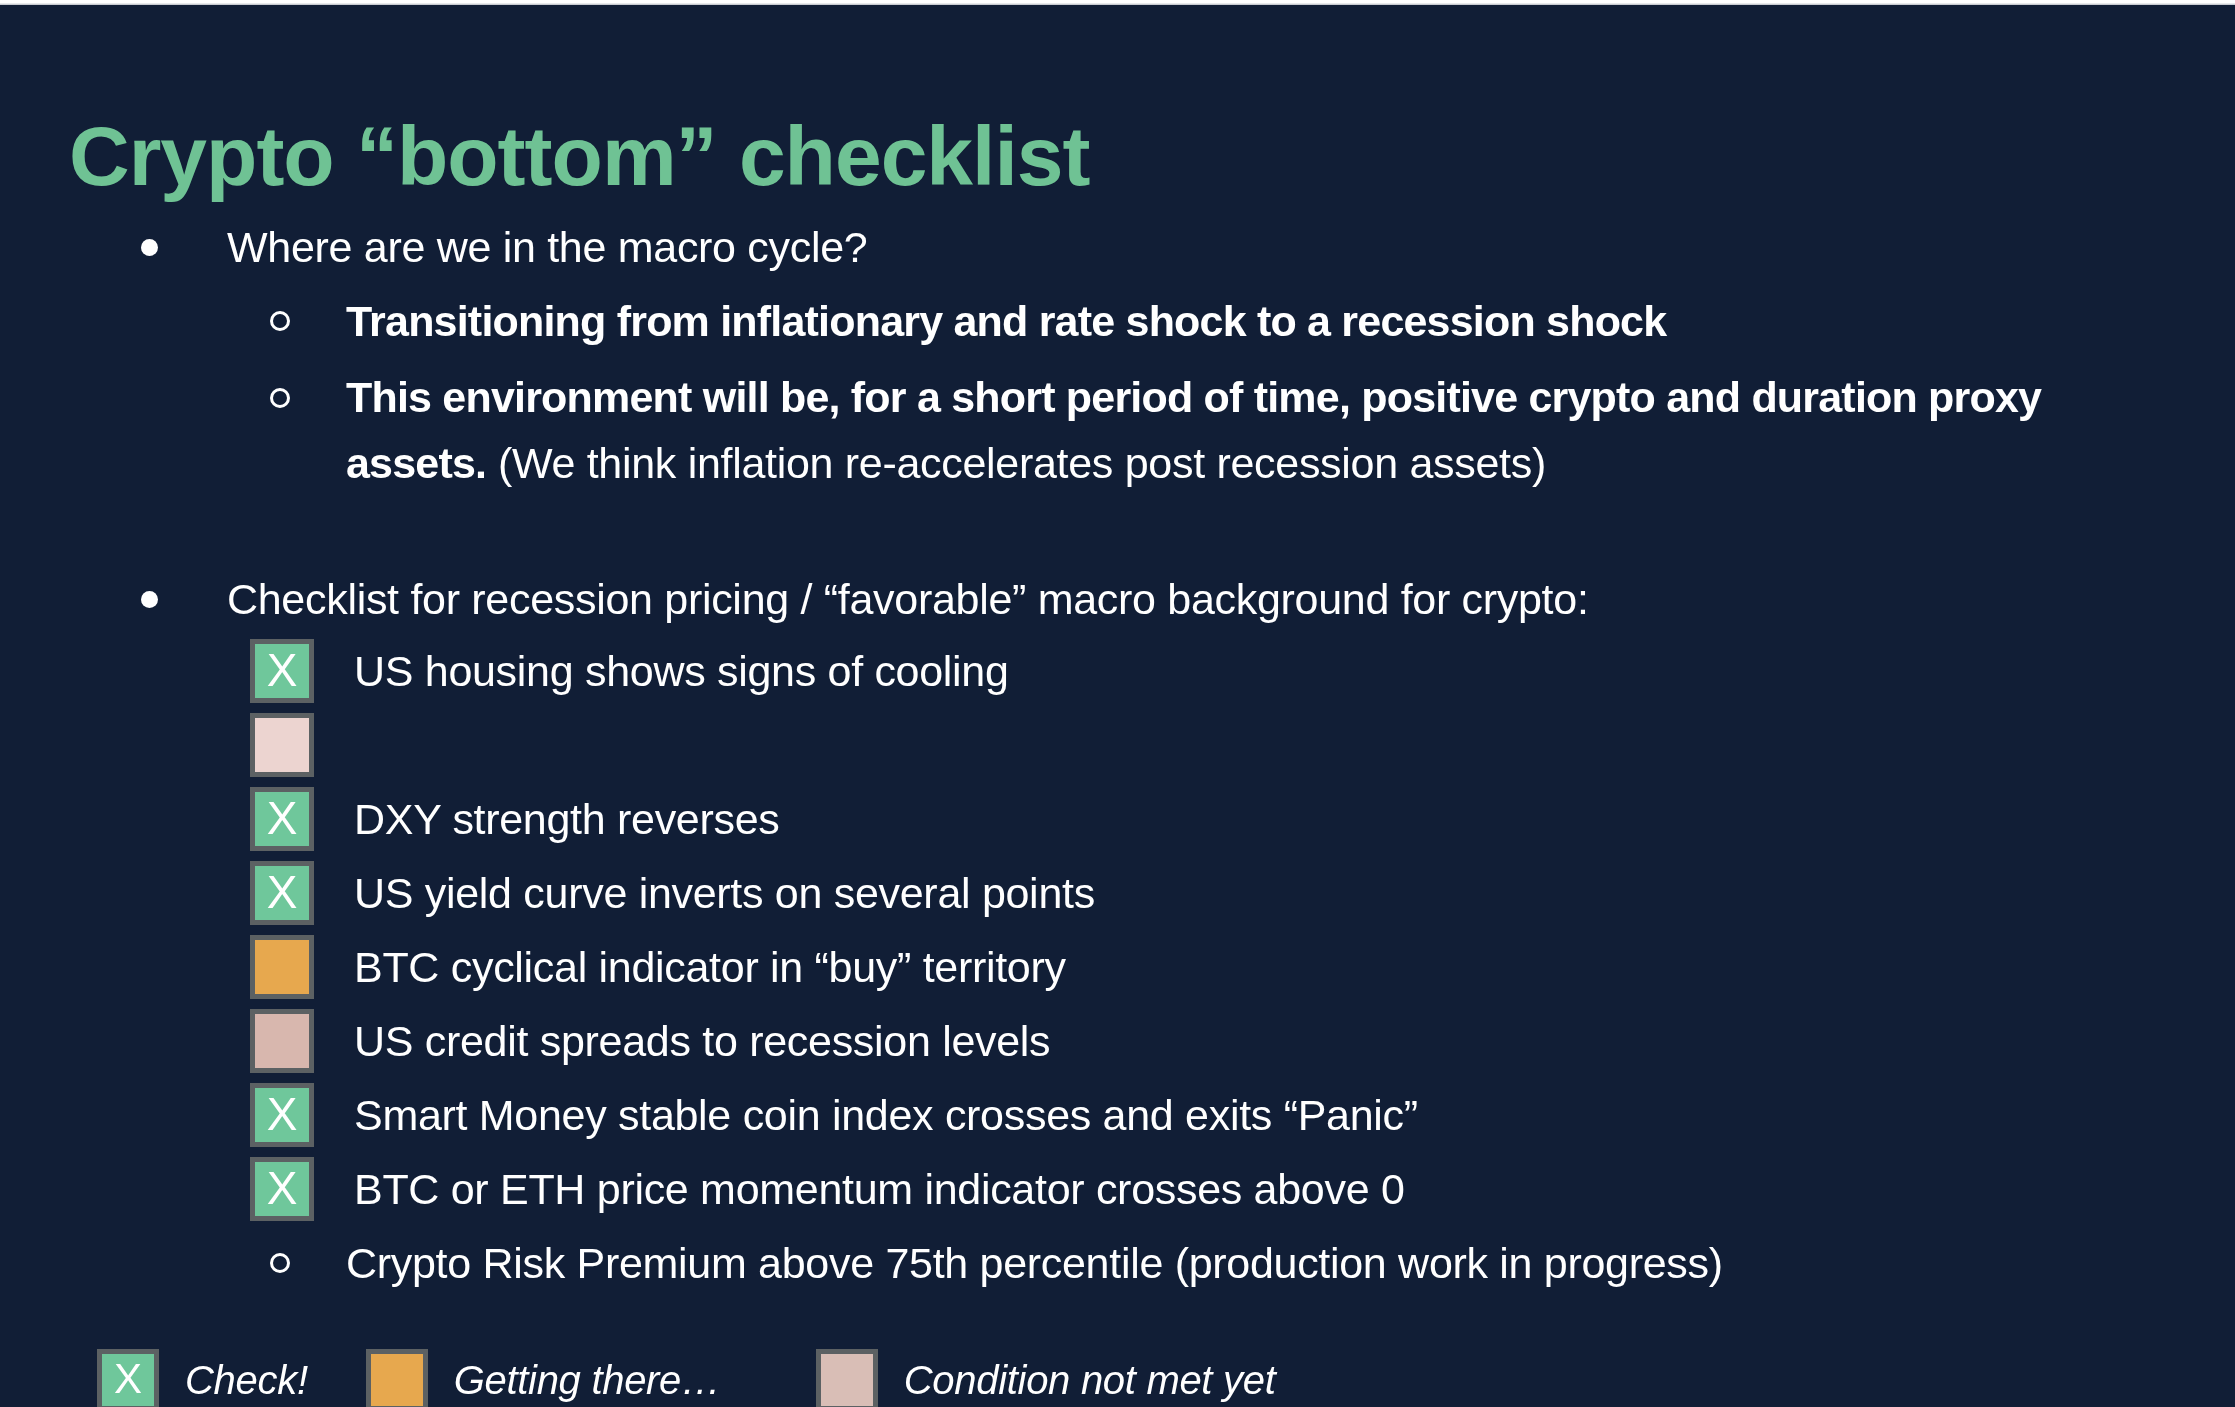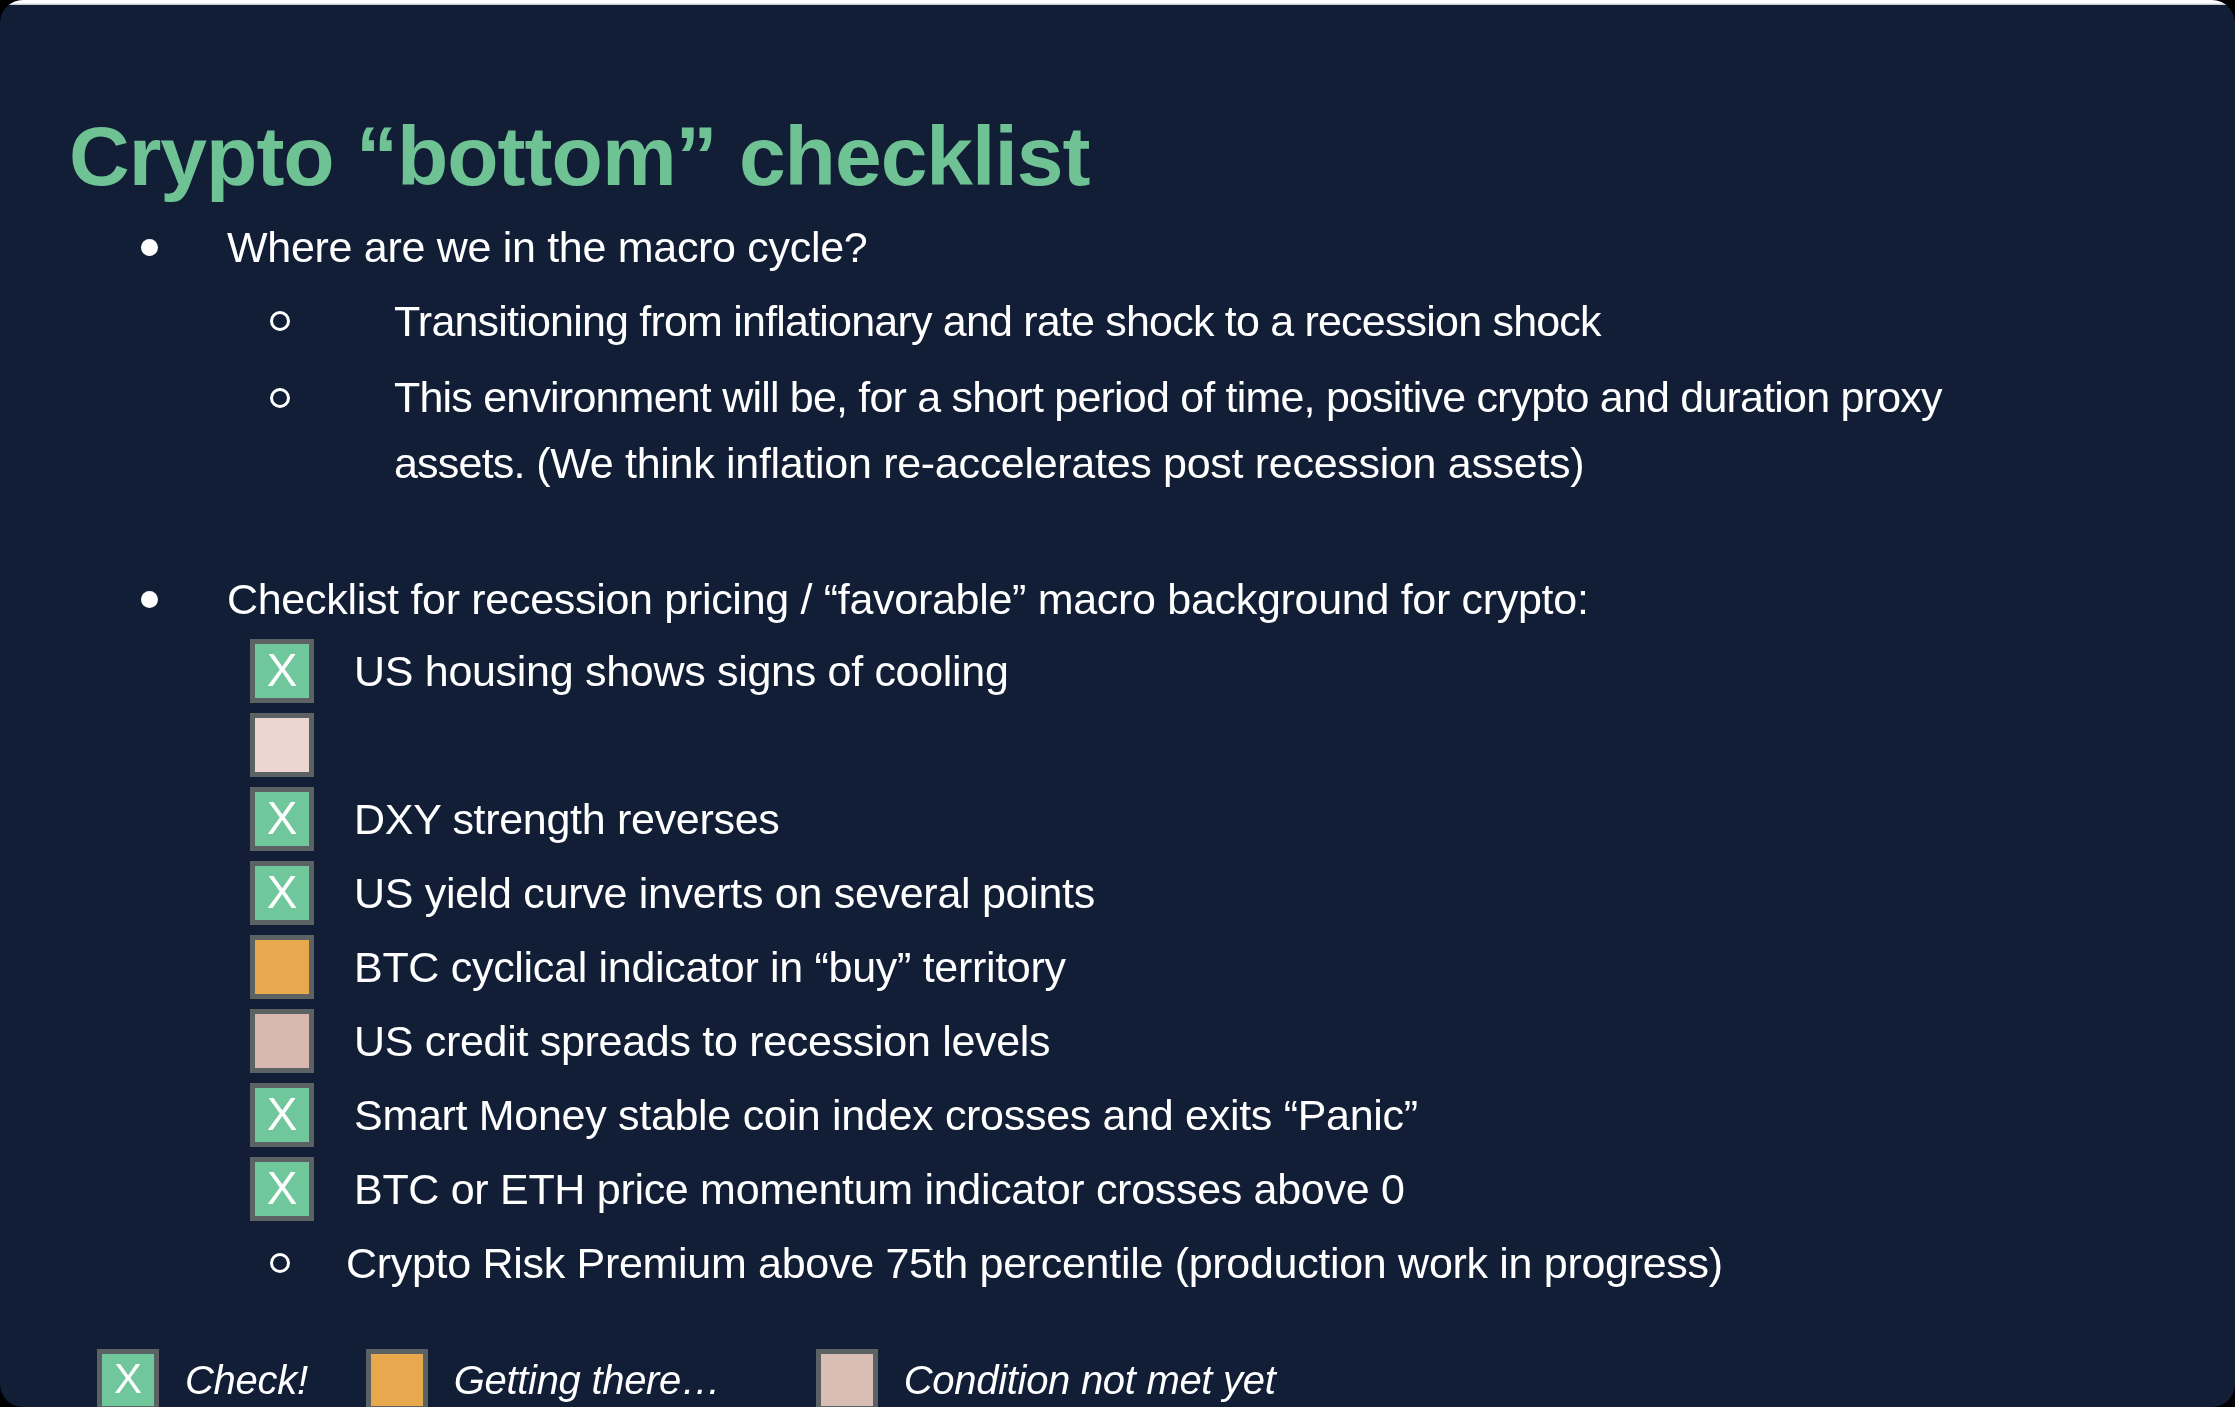--- a/index.html
+++ b/index.html
@@ -8,21 +8,20 @@
     background: #000;
   }
   .slide {
     position: relative;
     width: 2235px;
     height: 1407px;
     background: #111E36;
     overflow: hidden;
     font-family: "Liberation Sans", sans-serif;
     color: #FFFFFF;
-    border-radius: 23px;
   }
   .top-strip {
     position: absolute;
     top: 0; left: 0; right: 0;
     height: 5px;
     background: linear-gradient(#ffffff 55%, #b9bdc4);
     z-index: 5;
   }
   .title {
     position: absolute;
@@ -52,21 +51,21 @@
   .lvl2 { padding-left: 250px; font-size: 43px; }
   .circle {
     width: 14px; height: 14px;
     border: 3px solid #fff;
     border-radius: 50%;
     background: transparent;
     flex: 0 0 auto;
     margin-left: 20px;
     margin-right: 56px;
   }
-  .bold-text { font-weight: 400; letter-spacing: -0.8px; margin-left: 48px; }
+  .bold-text { font-weight: 700; letter-spacing: -0.8px; }
   .light-text { font-weight: 400; letter-spacing: -0.3px; }
   .two-line { align-items: flex-start; }
   .two-line .circle { margin-top: 24px; }
   .two-line .lines { line-height: 66px; }
   
   .checklist {
     position: absolute;
     top: 634px;
     left: 0;
   }

